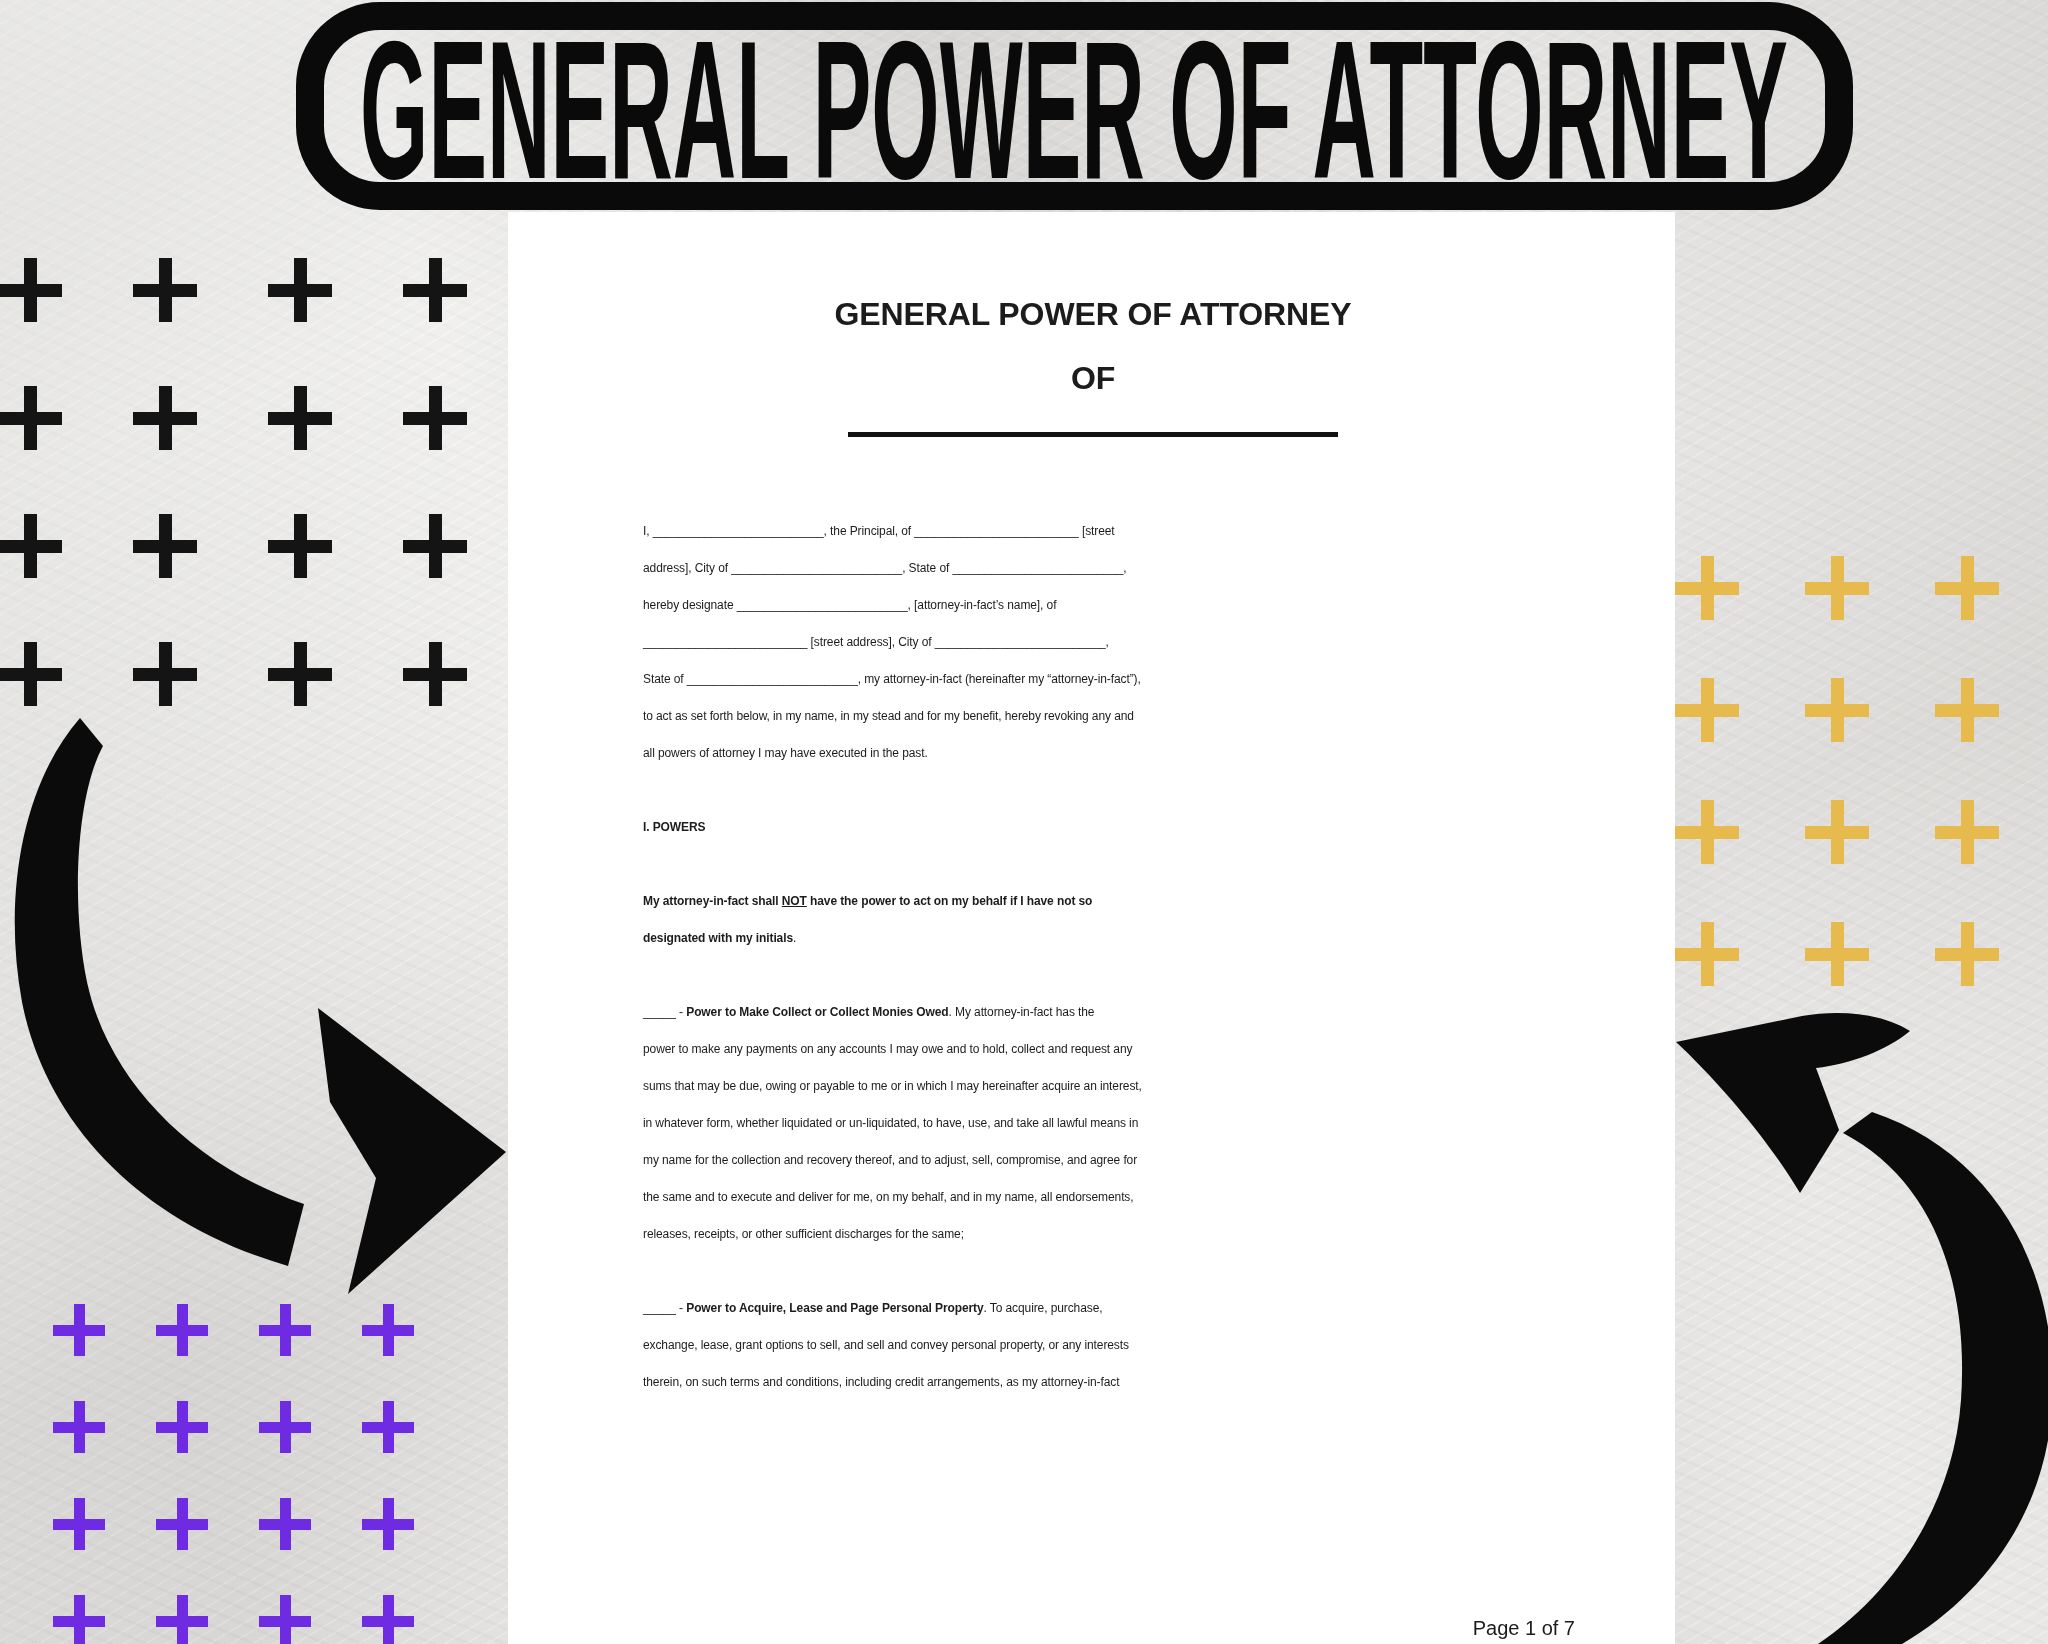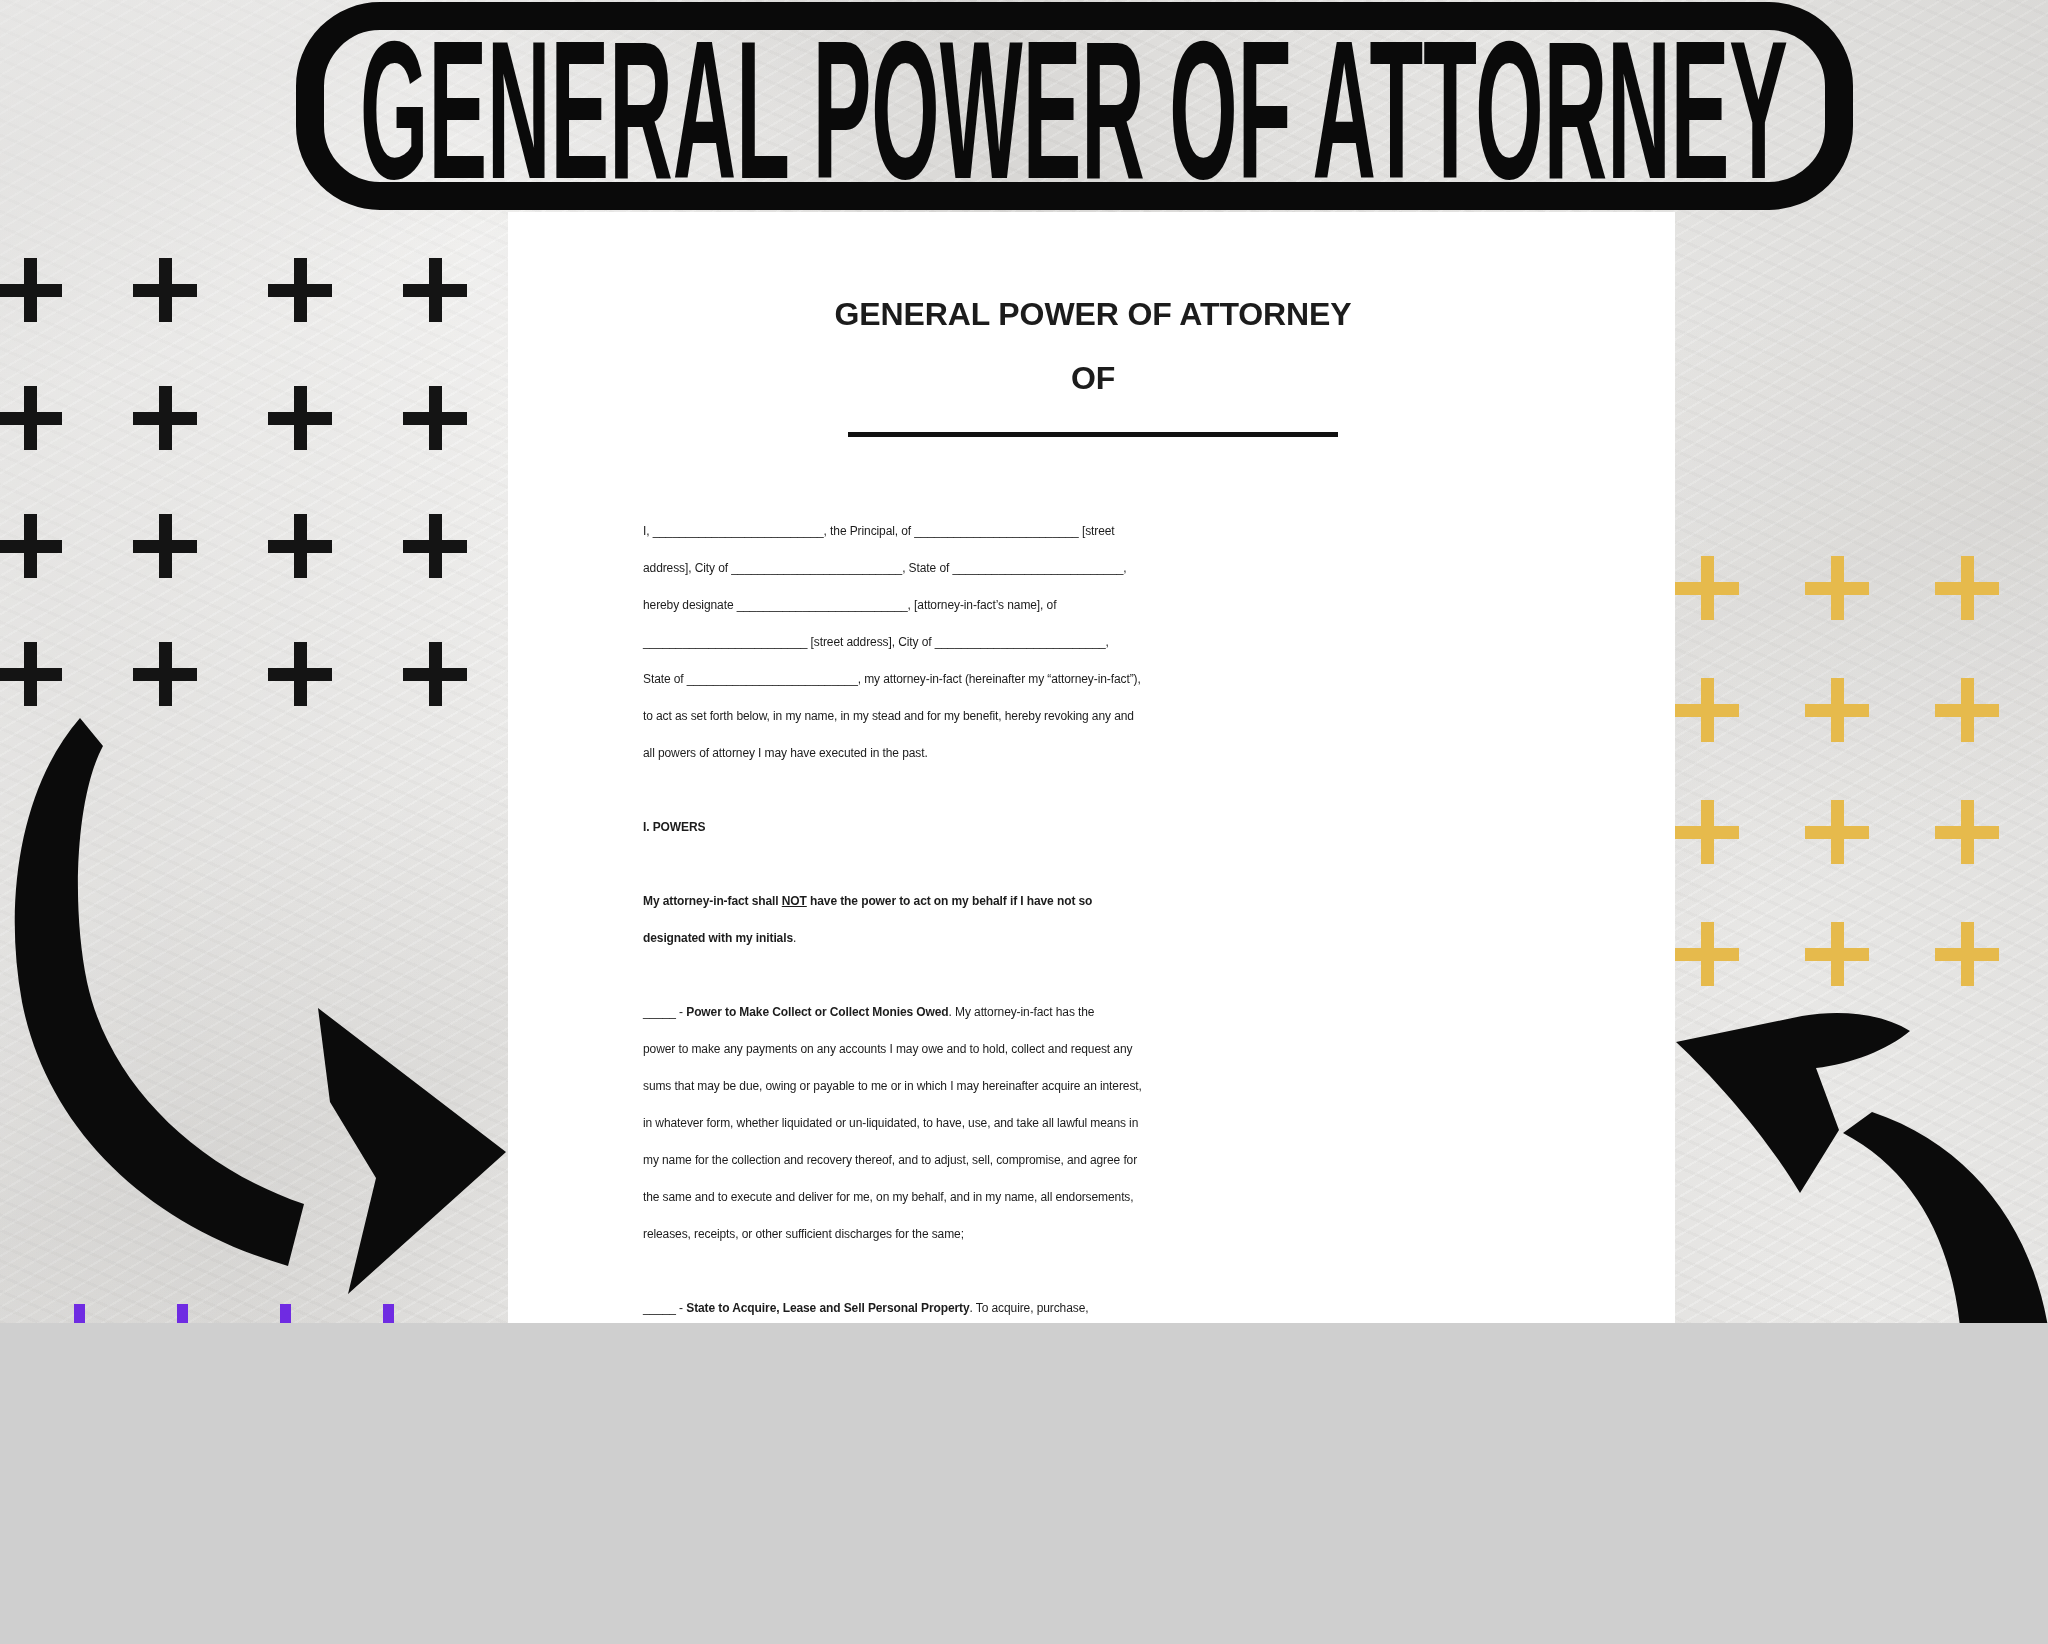--- a/index.html
+++ b/index.html
@@ -1,17 +1,17 @@
 <!DOCTYPE html>
 <html><head>
 <meta charset="utf-8">
 <style>
   html,body{margin:0;padding:0;background:#cfcfcf;}
   .stage{
-    position:relative;width:2048px;height:1323px;overflow:hidden;
+    position:relative;width:2048px;height:1644px;overflow:hidden;
     font-family:"Liberation Sans",sans-serif;
     background-color:#e7e6e4;
     background-image:
       linear-gradient(118deg, rgba(255,255,255,.45) 0%, rgba(0,0,0,0) 38%),
       linear-gradient(245deg, rgba(158,156,152,.22) 0%, rgba(0,0,0,0) 34%),
       linear-gradient(75deg, rgba(150,148,145,.16) 10%, rgba(255,255,255,.22) 32%, rgba(148,146,143,.18) 55%, rgba(255,255,255,.18) 78%),
       linear-gradient(160deg, rgba(140,138,135,.15) 0 8%, rgba(0,0,0,0) 20% 45%, rgba(150,148,144,.12) 60%, rgba(0,0,0,0) 75%),
       repeating-linear-gradient(23deg, rgba(120,118,115,.05) 0 3px, rgba(0,0,0,0) 3px 14px),
       repeating-linear-gradient(-31deg, rgba(255,255,255,.30) 0 2px, rgba(0,0,0,0) 2px 11px);
   }
@@ -150,21 +150,21 @@
 designated with my initials</span><span>.</span></p>
 
       <p class="para"><span>_____ - </span><span class="b">Power to Make Collect or Collect Monies Owed</span><span>. My attorney-in-fact has the
 power to make any payments on any accounts I may owe and to hold, collect and request any
 sums that may be due, owing or payable to me or in which I may hereinafter acquire an interest,
 in whatever form, whether liquidated or un-liquidated, to have, use, and take all lawful means in
 my name for the collection and recovery thereof, and to adjust, sell, compromise, and agree for
 the same and to execute and deliver for me, on my behalf, and in my name, all endorsements,
 releases, receipts, or other sufficient discharges for the same;</span></p>
 
-      <p class="para"><span>_____ - </span><span class="b">State to Acquire, Lease and Sell Personal Property</span><span>. To acquire, purchase,
+      <p class="para"><span>_____ - </span><span class="b">Power to Acquire, Lease and Page Personal Property</span><span>. To acquire, purchase,
 exchange, lease, grant options to sell, and sell and convey personal property, or any interests
 therein, on such terms and conditions, including credit arrangements, as my attorney-in-fact</span></p>
     </div>
 
     <div class="page-footer">Page 1 of 7</div>
   </div>
 
 </div>
 
 </body></html>

